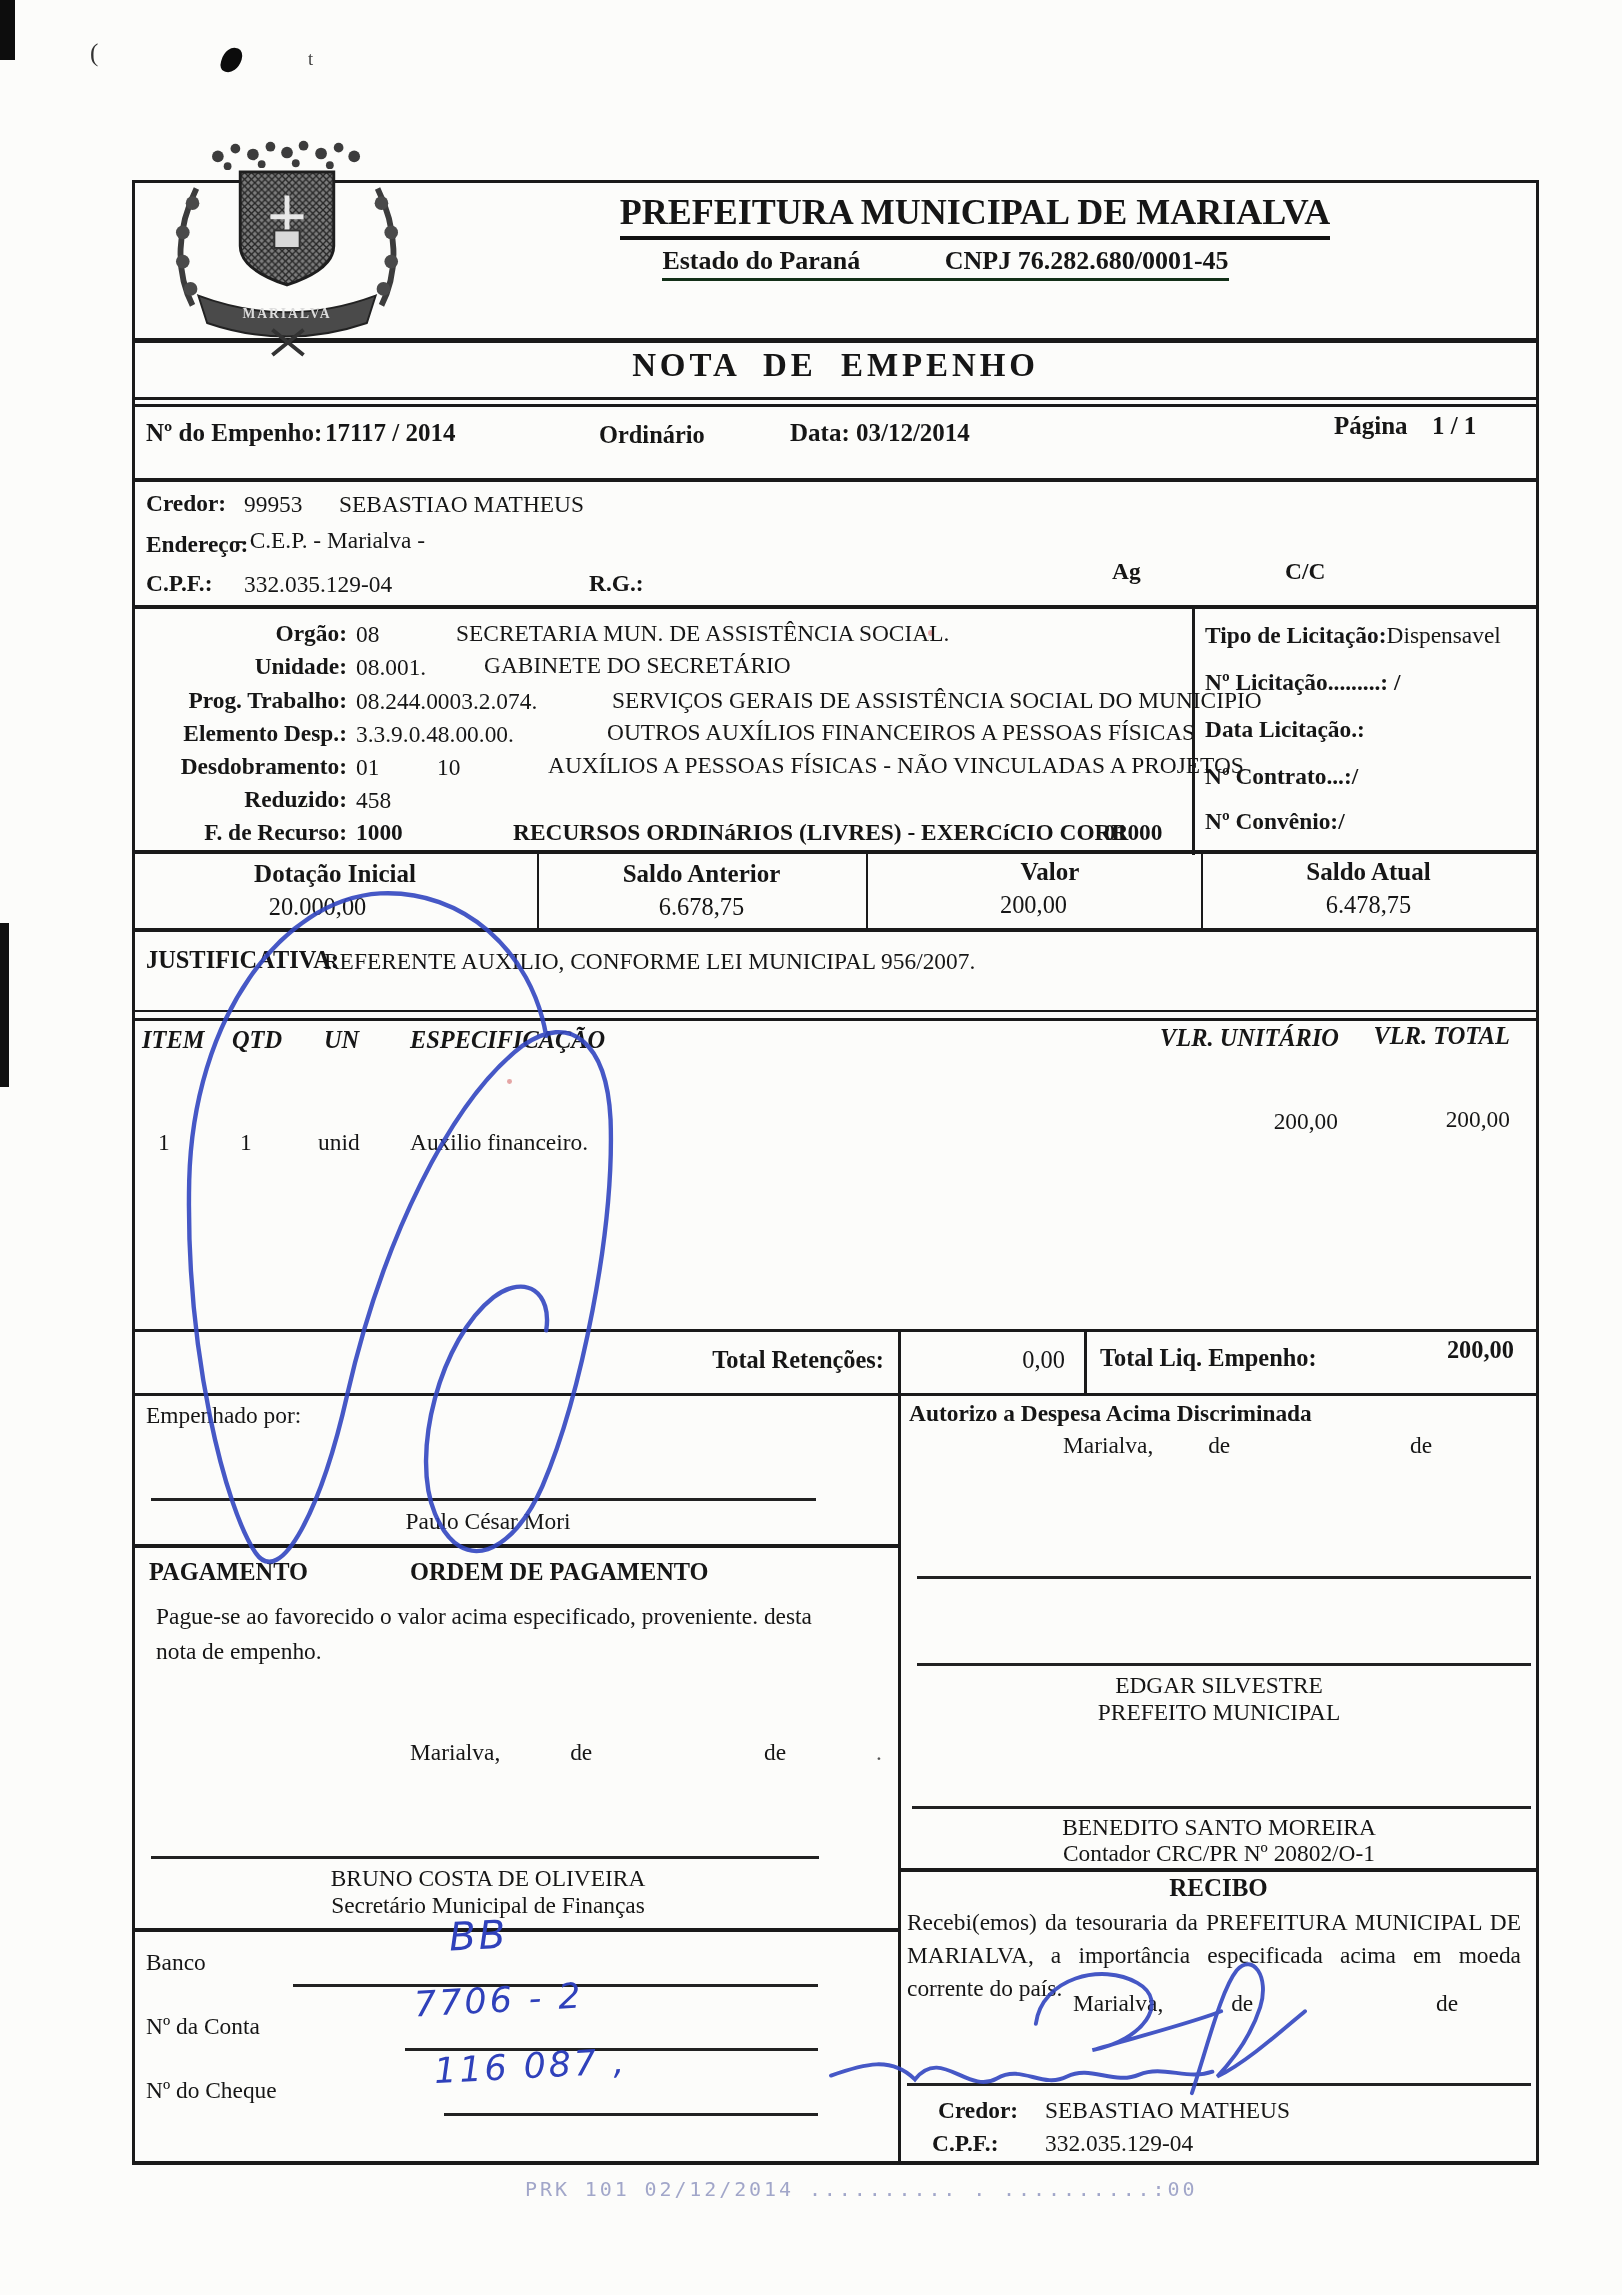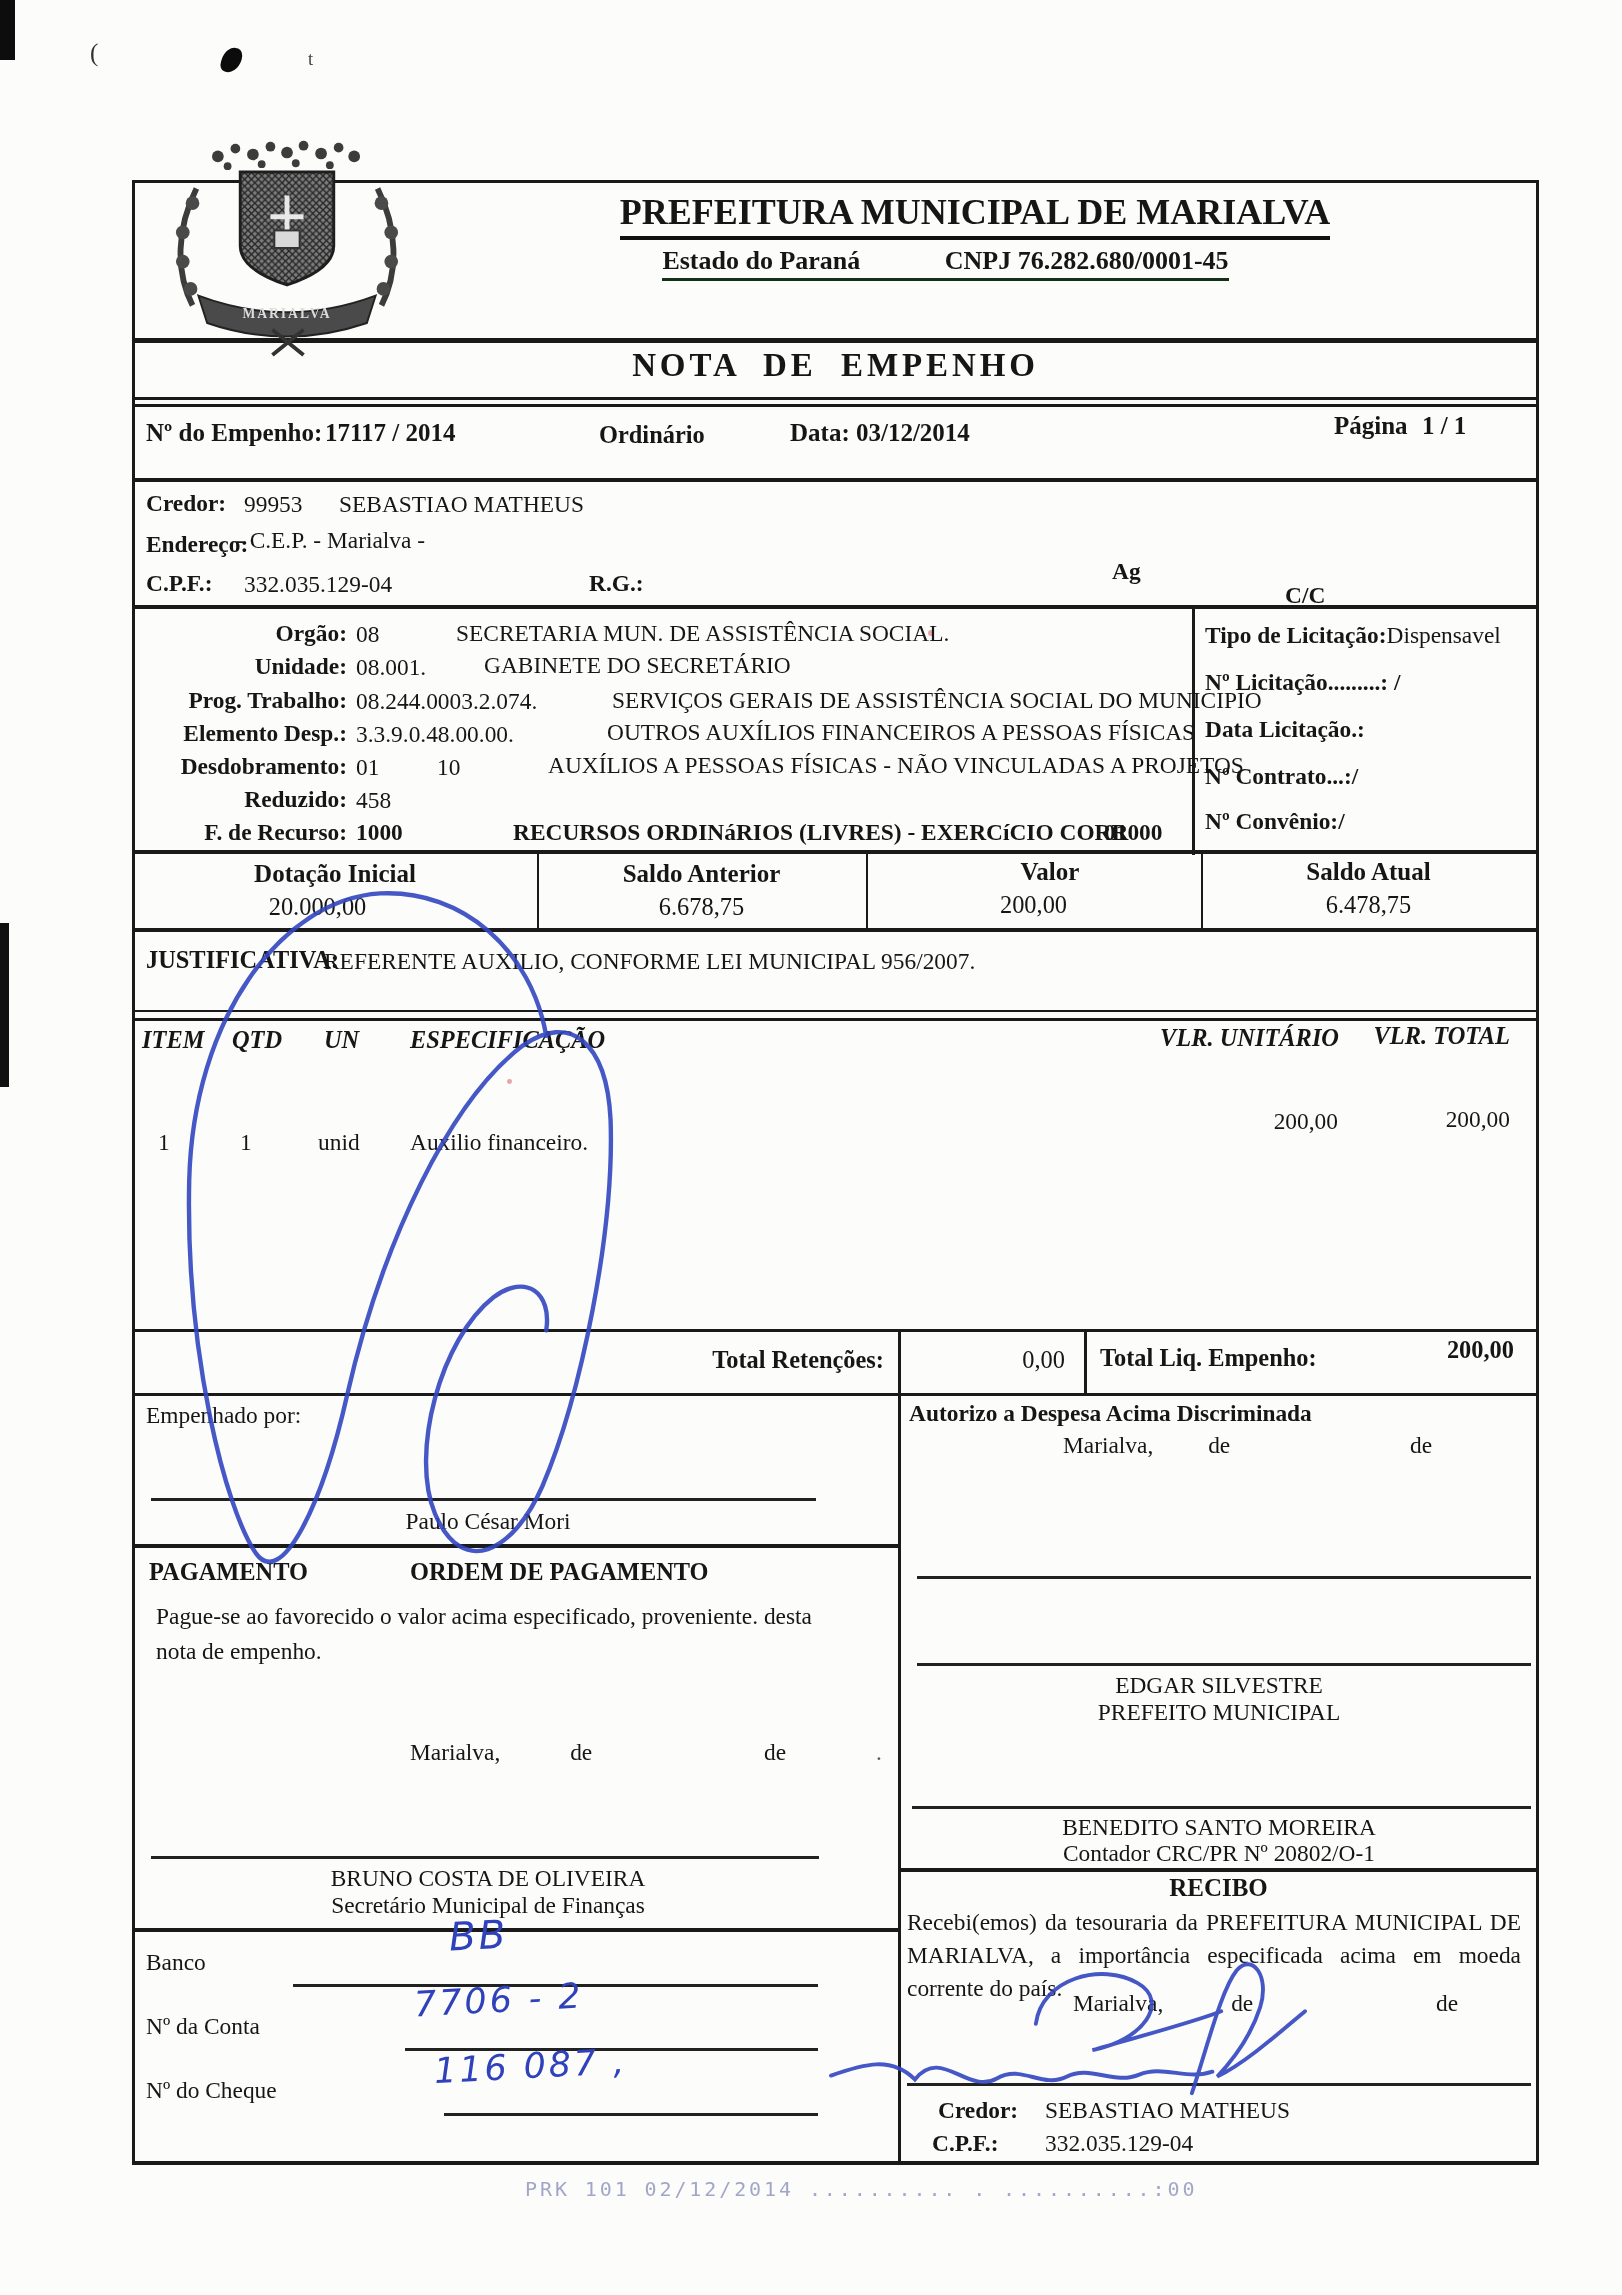--- a/index.html
+++ b/index.html
@@ -118,33 +118,33 @@
   <div class="abs ctr" style="left:132px;top:347px;width:1407px;">
     <span class="b t34 pre" style="letter-spacing:3.9px;">NOTA  DE  EMPENHO</span>
   </div>
 
   <div class="abs b t26" style="left:146px;top:419px;">Nº do Empenho:</div>
   <div class="abs b t26" style="left:325px;top:419px;">17117 / 2014</div>
   <div class="abs b t25" style="left:599px;top:421px;">Ordinário</div>
   <div class="abs b t26" style="left:790px;top:419px;">Data: 03/12/2014</div>
   <div class="abs b t26" style="left:1334px;top:412px;">
     <span>Página</span>
-    <span style="margin-left:8px;">1 / 1</span>
+    <span style="margin-left:18px;">1 / 1</span>
   </div>
 
   <div class="abs b t24" style="left:146px;top:490px;">Credor:</div>
   <div class="abs t24" style="left:244px;top:491px;">99953</div>
   <div class="abs t24" style="left:339px;top:491px;">SEBASTIAO MATHEUS</div>
   <div class="abs b t24" style="left:146px;top:531px;">Endereço:</div>
   <div class="abs t24" style="left:236px;top:527px;">-  C.E.P.   -  Marialva  -</div>
   <div class="abs b t24" style="left:146px;top:570px;">C.P.F.:</div>
   <div class="abs t24" style="left:244px;top:571px;">332.035.129-04</div>
   <div class="abs b t24" style="left:589px;top:570px;">R.G.:</div>
   <div class="abs b t24" style="left:1112px;top:558px;">Ag</div>
-  <div class="abs b t24" style="left:1285px;top:582px;text-align:center;">C/C</div>
+  <div class="abs b t24" style="left:1285px;top:558px;text-align:center;">C/C</div>
 
   <div class="abs b t24 rt" style="left:132px;top:620px;width:215px;">Orgão:</div>
   <div class="abs t24" style="left:356px;top:621px;">08</div>
   <div class="abs t24" style="left:456px;top:620px;">SECRETARIA MUN. DE ASSISTÊNCIA SOCIAL.</div>
 
   <div class="abs b t24 rt" style="left:132px;top:653px;width:215px;">Unidade:</div>
   <div class="abs t24" style="left:356px;top:654px;">08.001.</div>
   <div class="abs t24" style="left:484px;top:652px;">GABINETE DO SECRETÁRIO</div>
 
   <div class="abs b t24 rt" style="left:132px;top:687px;width:215px;">Prog. Trabalho:</div>

